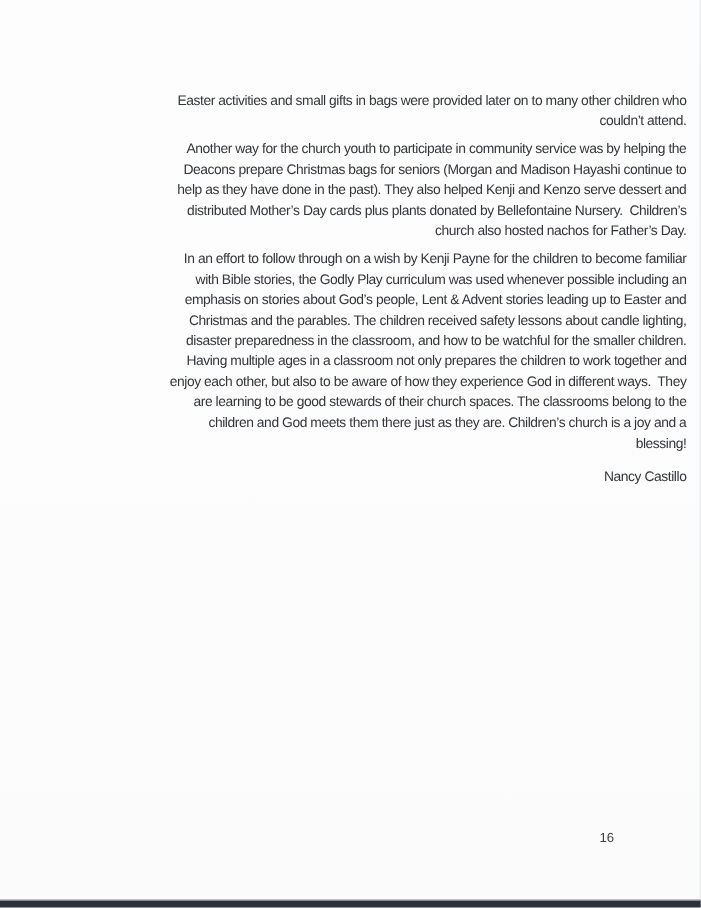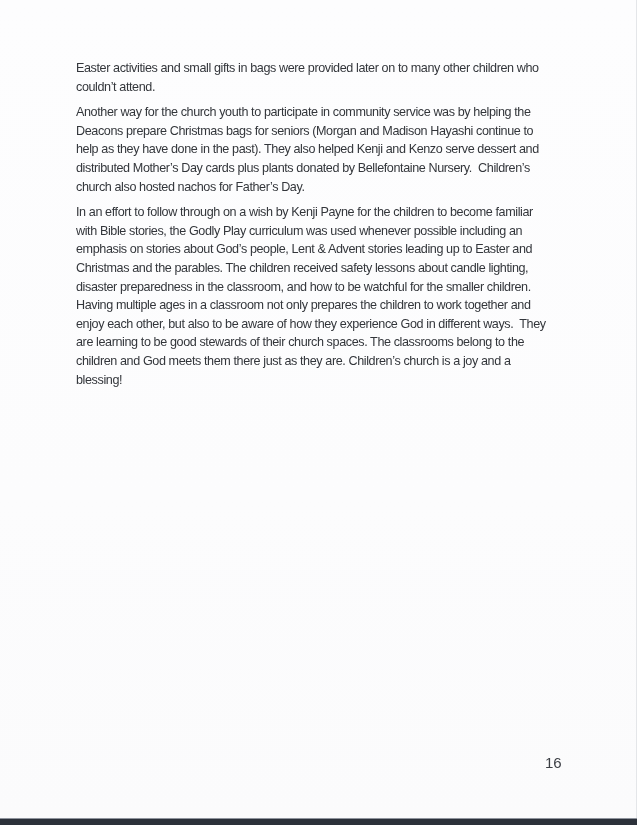--- a/index.html
+++ b/index.html
@@ -15,39 +15,40 @@
     font-family: "Liberation Sans", sans-serif;
   }
   .scan-page {
     position: absolute;
     inset: 0;
     background: linear-gradient(180deg, #fdfdfe 0%, #fcfcfd 60%, #fbfbfc 100%);
   }
   .doc-content {
     position: absolute;
     left: 76px;
-    top: 59px;
+    top: 82px;
     width: 548px;
+    text-align: right;
   }
   .para {
     margin: 0 0 7px 0;
     font-size: 12.6px;
     line-height: 18.6px;
     letter-spacing: -0.4px;
     color: #33363b;
     white-space: pre-wrap;
   }
   .signature {
     margin-top: 12px;
   }
   .page-number {
     position: absolute;
     left: 545px;
     top: 754px;
-    font-size: 15px;
+    font-size: 12px;
     letter-spacing: 0;
     color: #3b3e44;
   }
   .scan-right-edge {
     position: absolute;
     top: 0;
     right: 0;
     bottom: 6px;
     width: 1px;
     background: #e4e6e9;
@@ -82,20 +83,21 @@
 with Bible stories, the Godly Play curriculum was used whenever possible including an
 emphasis on stories about God’s people, Lent &amp; Advent stories leading up to Easter and
 Christmas and the parables. The children received safety lessons about candle lighting,
 disaster preparedness in the classroom, and how to be watchful for the smaller children.
 Having multiple ages in a classroom not only prepares the children to work together and
 enjoy each other, but also to be aware of how they experience God in different ways.  They
 are learning to be good stewards of their church spaces. The classrooms belong to the
 children and God meets them there just as they are. Children’s church is a joy and a
 blessing!</p>
 
+    <p class="para signature">Nancy Castillo</p>
   </div>
 
   <div class="page-number">16</div>
 
   <div class="scan-right-edge"></div>
   <div class="scan-bottom-edge"></div>
 
 </div>
 
 </body></html>

